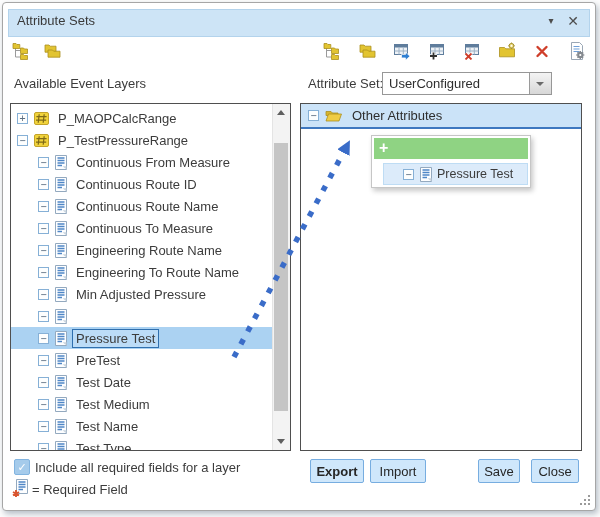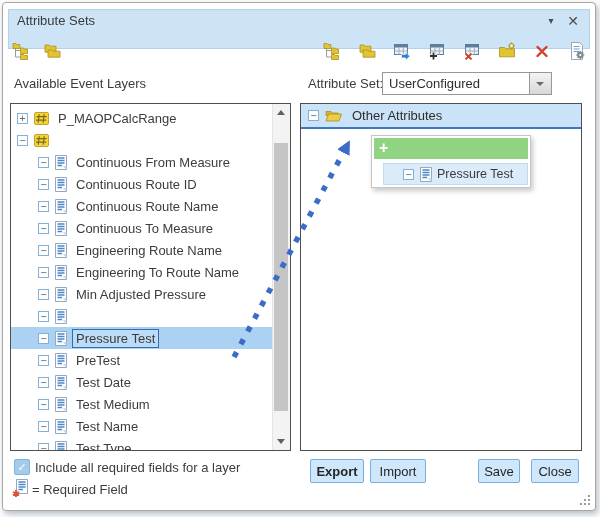--- a/index.html
+++ b/index.html
@@ -1,21 +1,21 @@
 <!DOCTYPE html>
 <html><head>
 <meta charset="utf-8">
 <style>
   html,body{margin:0;padding:0;width:600px;height:517px;background:#fdfdfd;
     font-family:"Liberation Sans","DejaVu Sans",sans-serif;-webkit-font-smoothing:antialiased;}
   .dialog{position:absolute;left:2px;top:2px;width:592px;height:507px;background:#fff;
     border:1px solid #a6a6a6;border-radius:4px;box-shadow:2px 3px 6px rgba(90,110,130,.45);}
   .abs{position:absolute;}
   
-  .titlebar{left:5px;top:6px;right:5px;height:40px;background:#cde4f6;border:1px solid #b3d3ec;
+  .titlebar{left:5px;top:6px;right:5px;height:28px;background:#cde4f6;border:1px solid #b3d3ec;
     box-sizing:border-box;}
   .title-text{position:absolute;left:8px;top:3px;font-size:13px;color:#3a3a3a;}
   .tb-btn{position:absolute;top:0;height:22px;width:20px;text-align:center;line-height:22px;
     color:#4d4d4d;cursor:pointer;}
   .collapse-btn{right:28px;font-size:10px;}
   .close-btn{right:6px;font-size:14px;font-weight:bold;}
   
   .toolbar-left{left:9px;top:39px;display:flex;gap:13px;}
   .toolbar-right{right:9px;top:39px;display:flex;gap:17px;}
   .ticon{width:18px;height:18px;cursor:pointer;}
@@ -207,20 +207,21 @@
   </div>
         <div class="tree-row lv1">
     <span class="toggle">−</span>
     <span class="row-icon icon-layer">
       <svg width="15" height="13" viewBox="0 0 15 13">
         <rect x="0.5" y="0.5" width="14" height="12" rx="1.5" fill="#f1d33c" stroke="#c3a32a"></rect>
         <path d="M5.2 2.3 L4.2 10.7 M10.2 2.3 L9.2 10.7 M2.4 4.6 H12.6 M2 8.2 H12.2" stroke="#7e6917" stroke-width="1.2" fill="none"></path>
       </svg>
     </span>
 
+    <span class="row-label">P_TestPressureRange</span>
   </div>
         <div class="tree-row lv2">
     <span class="toggle">−</span>
 
     <span class="row-icon icon-field">
       <svg width="12" height="15" viewBox="0 0 12 15">
         <path d="M0.5 0.5 H11.5 V14.5 H0.5 z" fill="#fdfeff" stroke="#93a9bf"></path>
         <path d="M2.5 3 H9.5 M2.5 5.5 H9.5 M2.5 8 H9.5 M2.5 10.5 H7" stroke="#4f86c6" stroke-width="1.3"></path>
         <path d="M7.5 11.2 L11.5 11.2 L11.5 14.5 z" fill="#c9d4de"></path>
       </svg>

